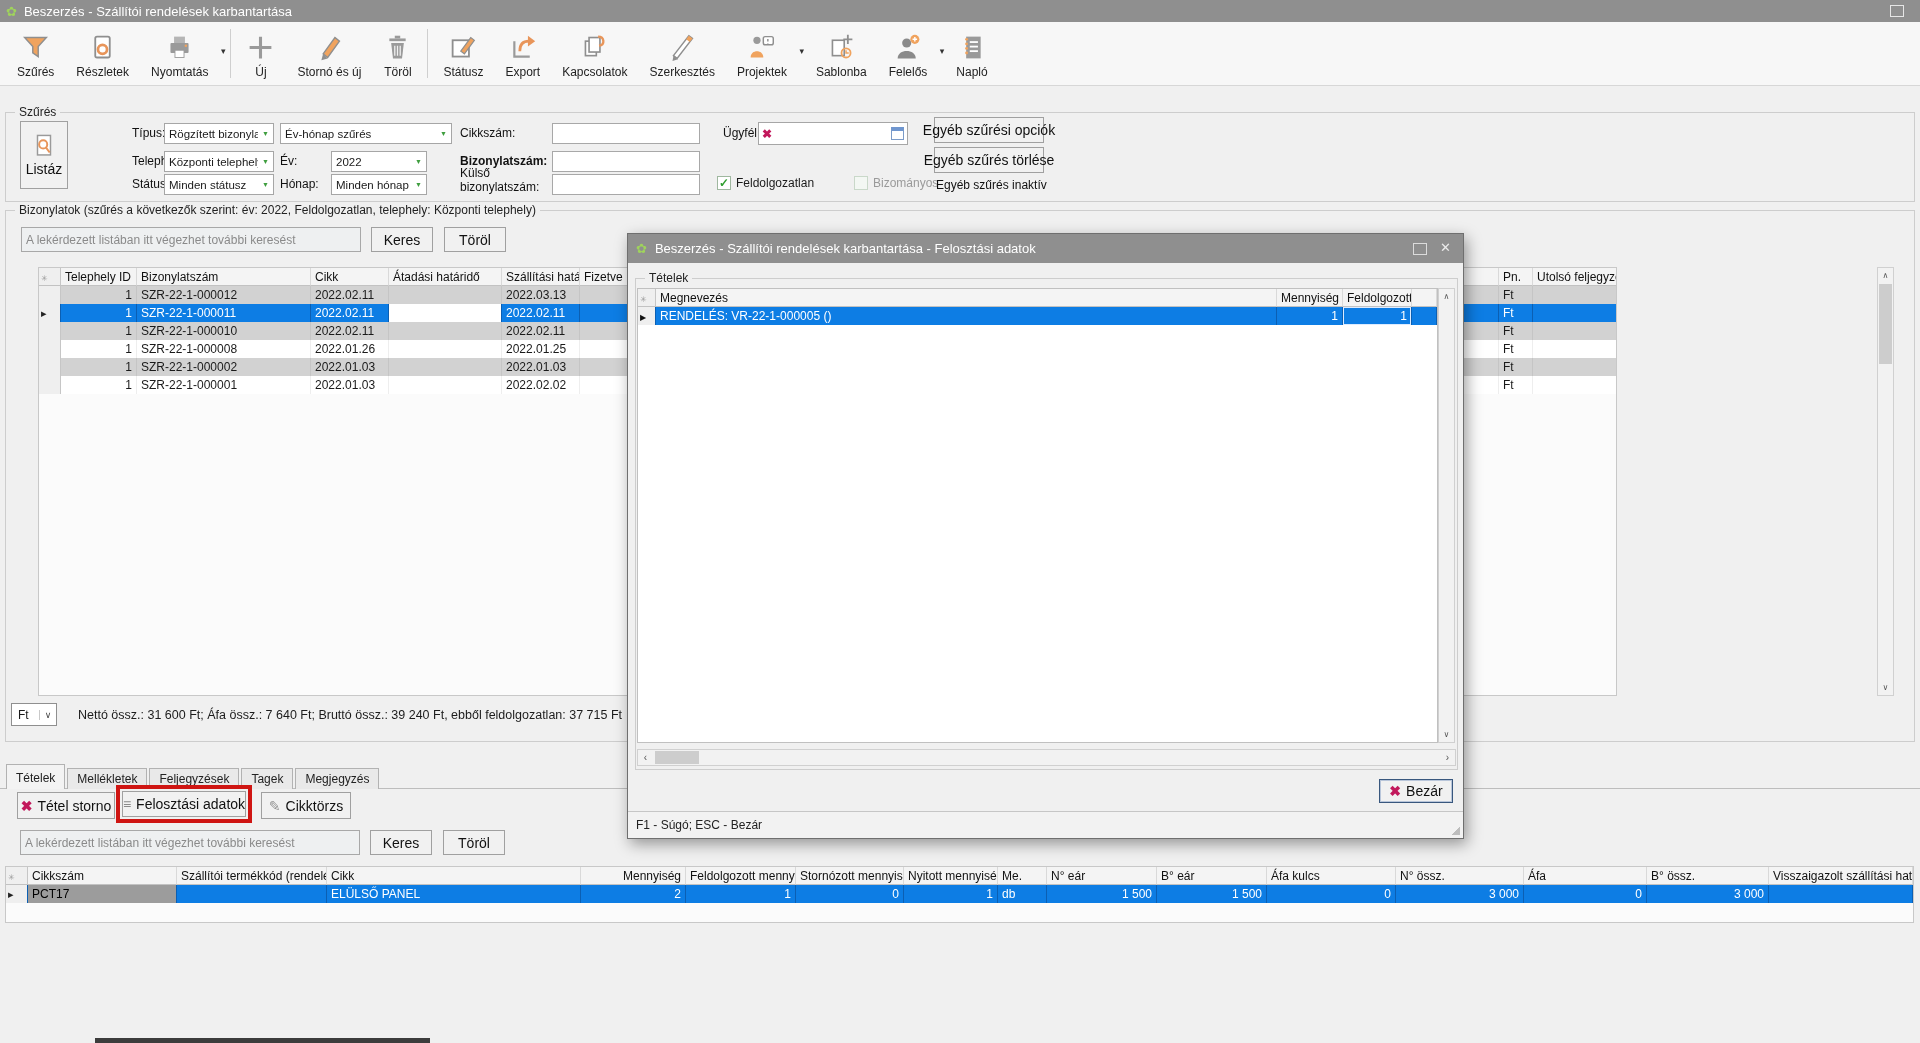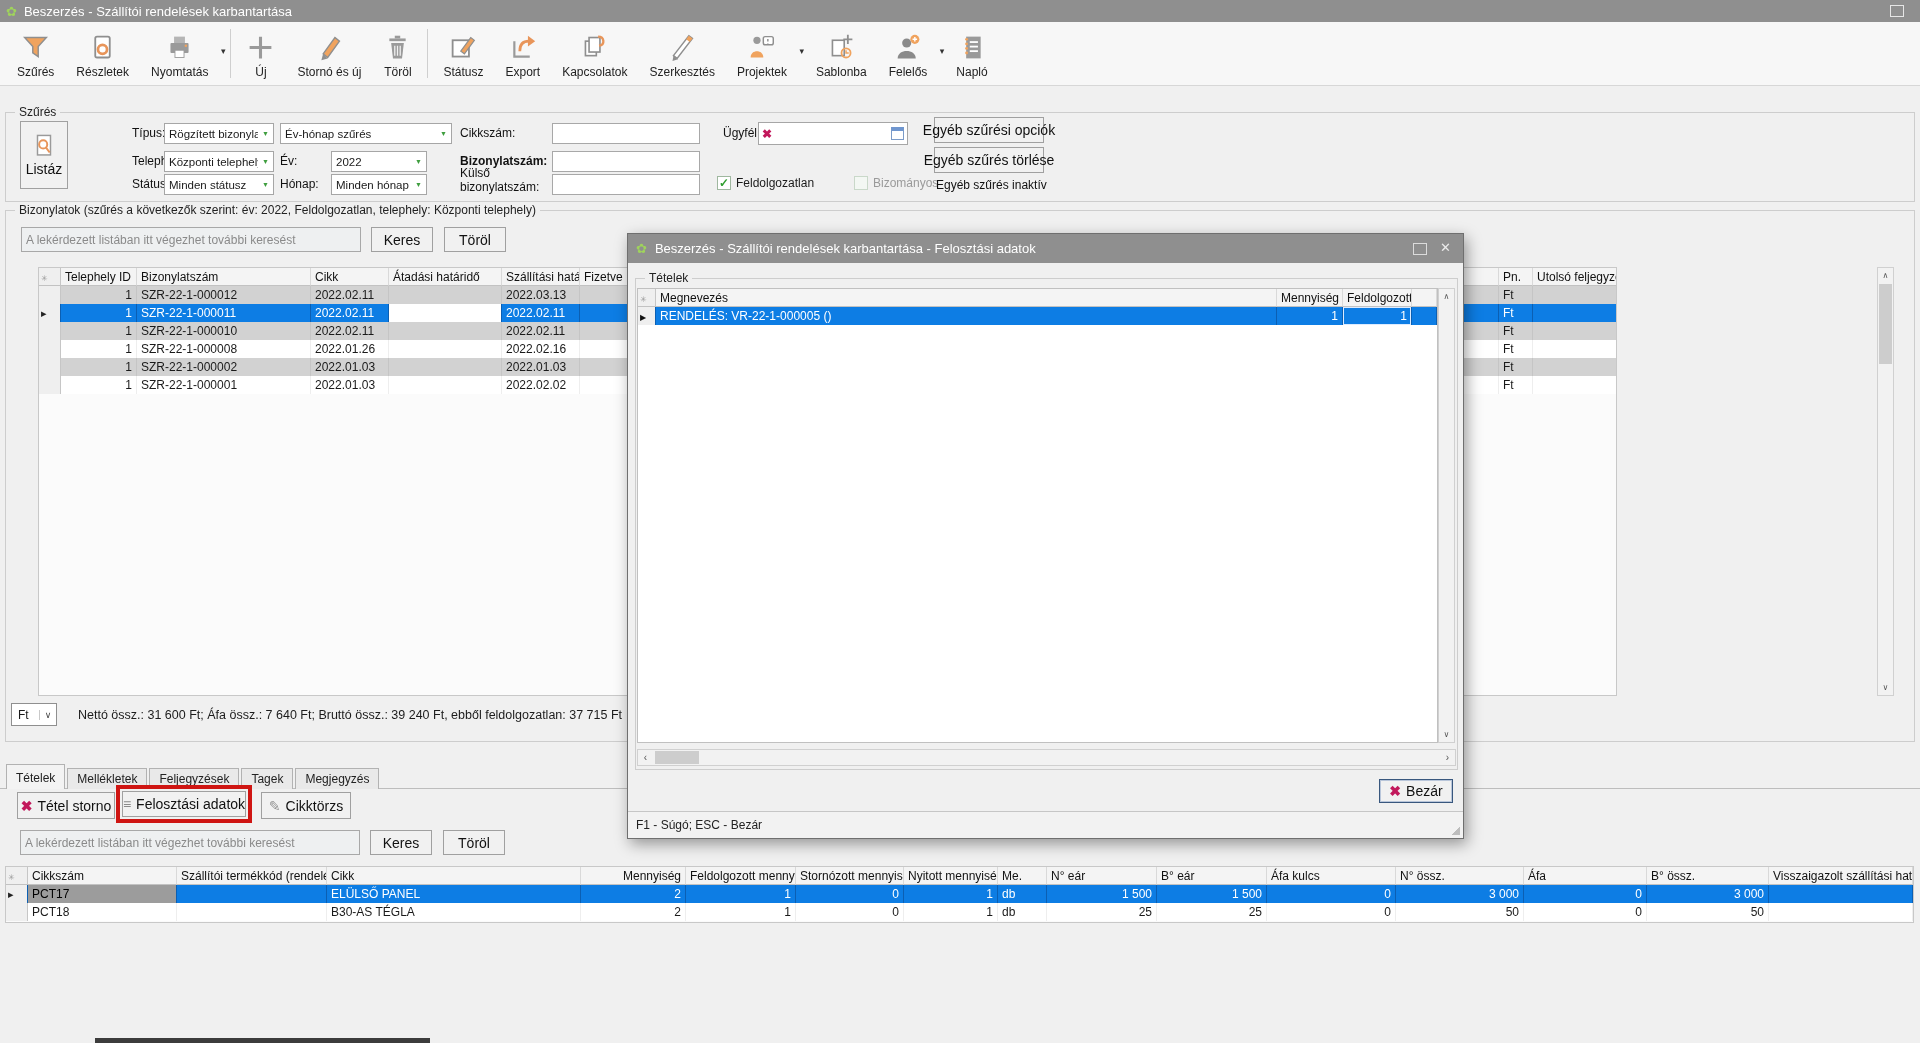--- a/index.html
+++ b/index.html
@@ -386,21 +386,21 @@
               <td>Ft</td>
               <td></td>
               <td>Függő</td>
             </tr>
             <tr>
               <td></td>
               <td>1</td>
               <td>SZR-22-1-000008</td>
               <td>2022.01.26</td>
               <td></td>
-              <td>2022.02.16</td>
+              <td>2022.01.25</td>
               <td></td>
               <td></td>
               <td>Ft</td>
               <td></td>
               <td>Függő</td>
             </tr>
             <tr>
               <td></td>
               <td>1</td>
               <td>SZR-22-1-000002</td>
@@ -525,38 +525,20 @@
             <td>1</td>
             <td>db</td>
             <td>1 500</td>
             <td>1 500</td>
             <td>0</td>
             <td>3 000</td>
             <td>0</td>
             <td>3 000</td>
             <td></td>
           </tr>
-          <tr>
-            <td></td>
-            <td>PCT18</td>
-            <td></td>
-            <td>B30-AS TÉGLA</td>
-            <td>2</td>
-            <td>1</td>
-            <td>0</td>
-            <td>1</td>
-            <td>db</td>
-            <td>25</td>
-            <td>25</td>
-            <td>0</td>
-            <td>50</td>
-            <td>0</td>
-            <td>50</td>
-            <td></td>
-          </tr>
         </tbody>
     </table>
   </div>
 
   <div class="taskfrag"></div>
 
   <div class="dialog">
     <div class="dlg-title">
       <span class="appicon">✿</span>
       <span>Beszerzés - Szállítói rendelések karbantartása - Felosztási adatok</span>

